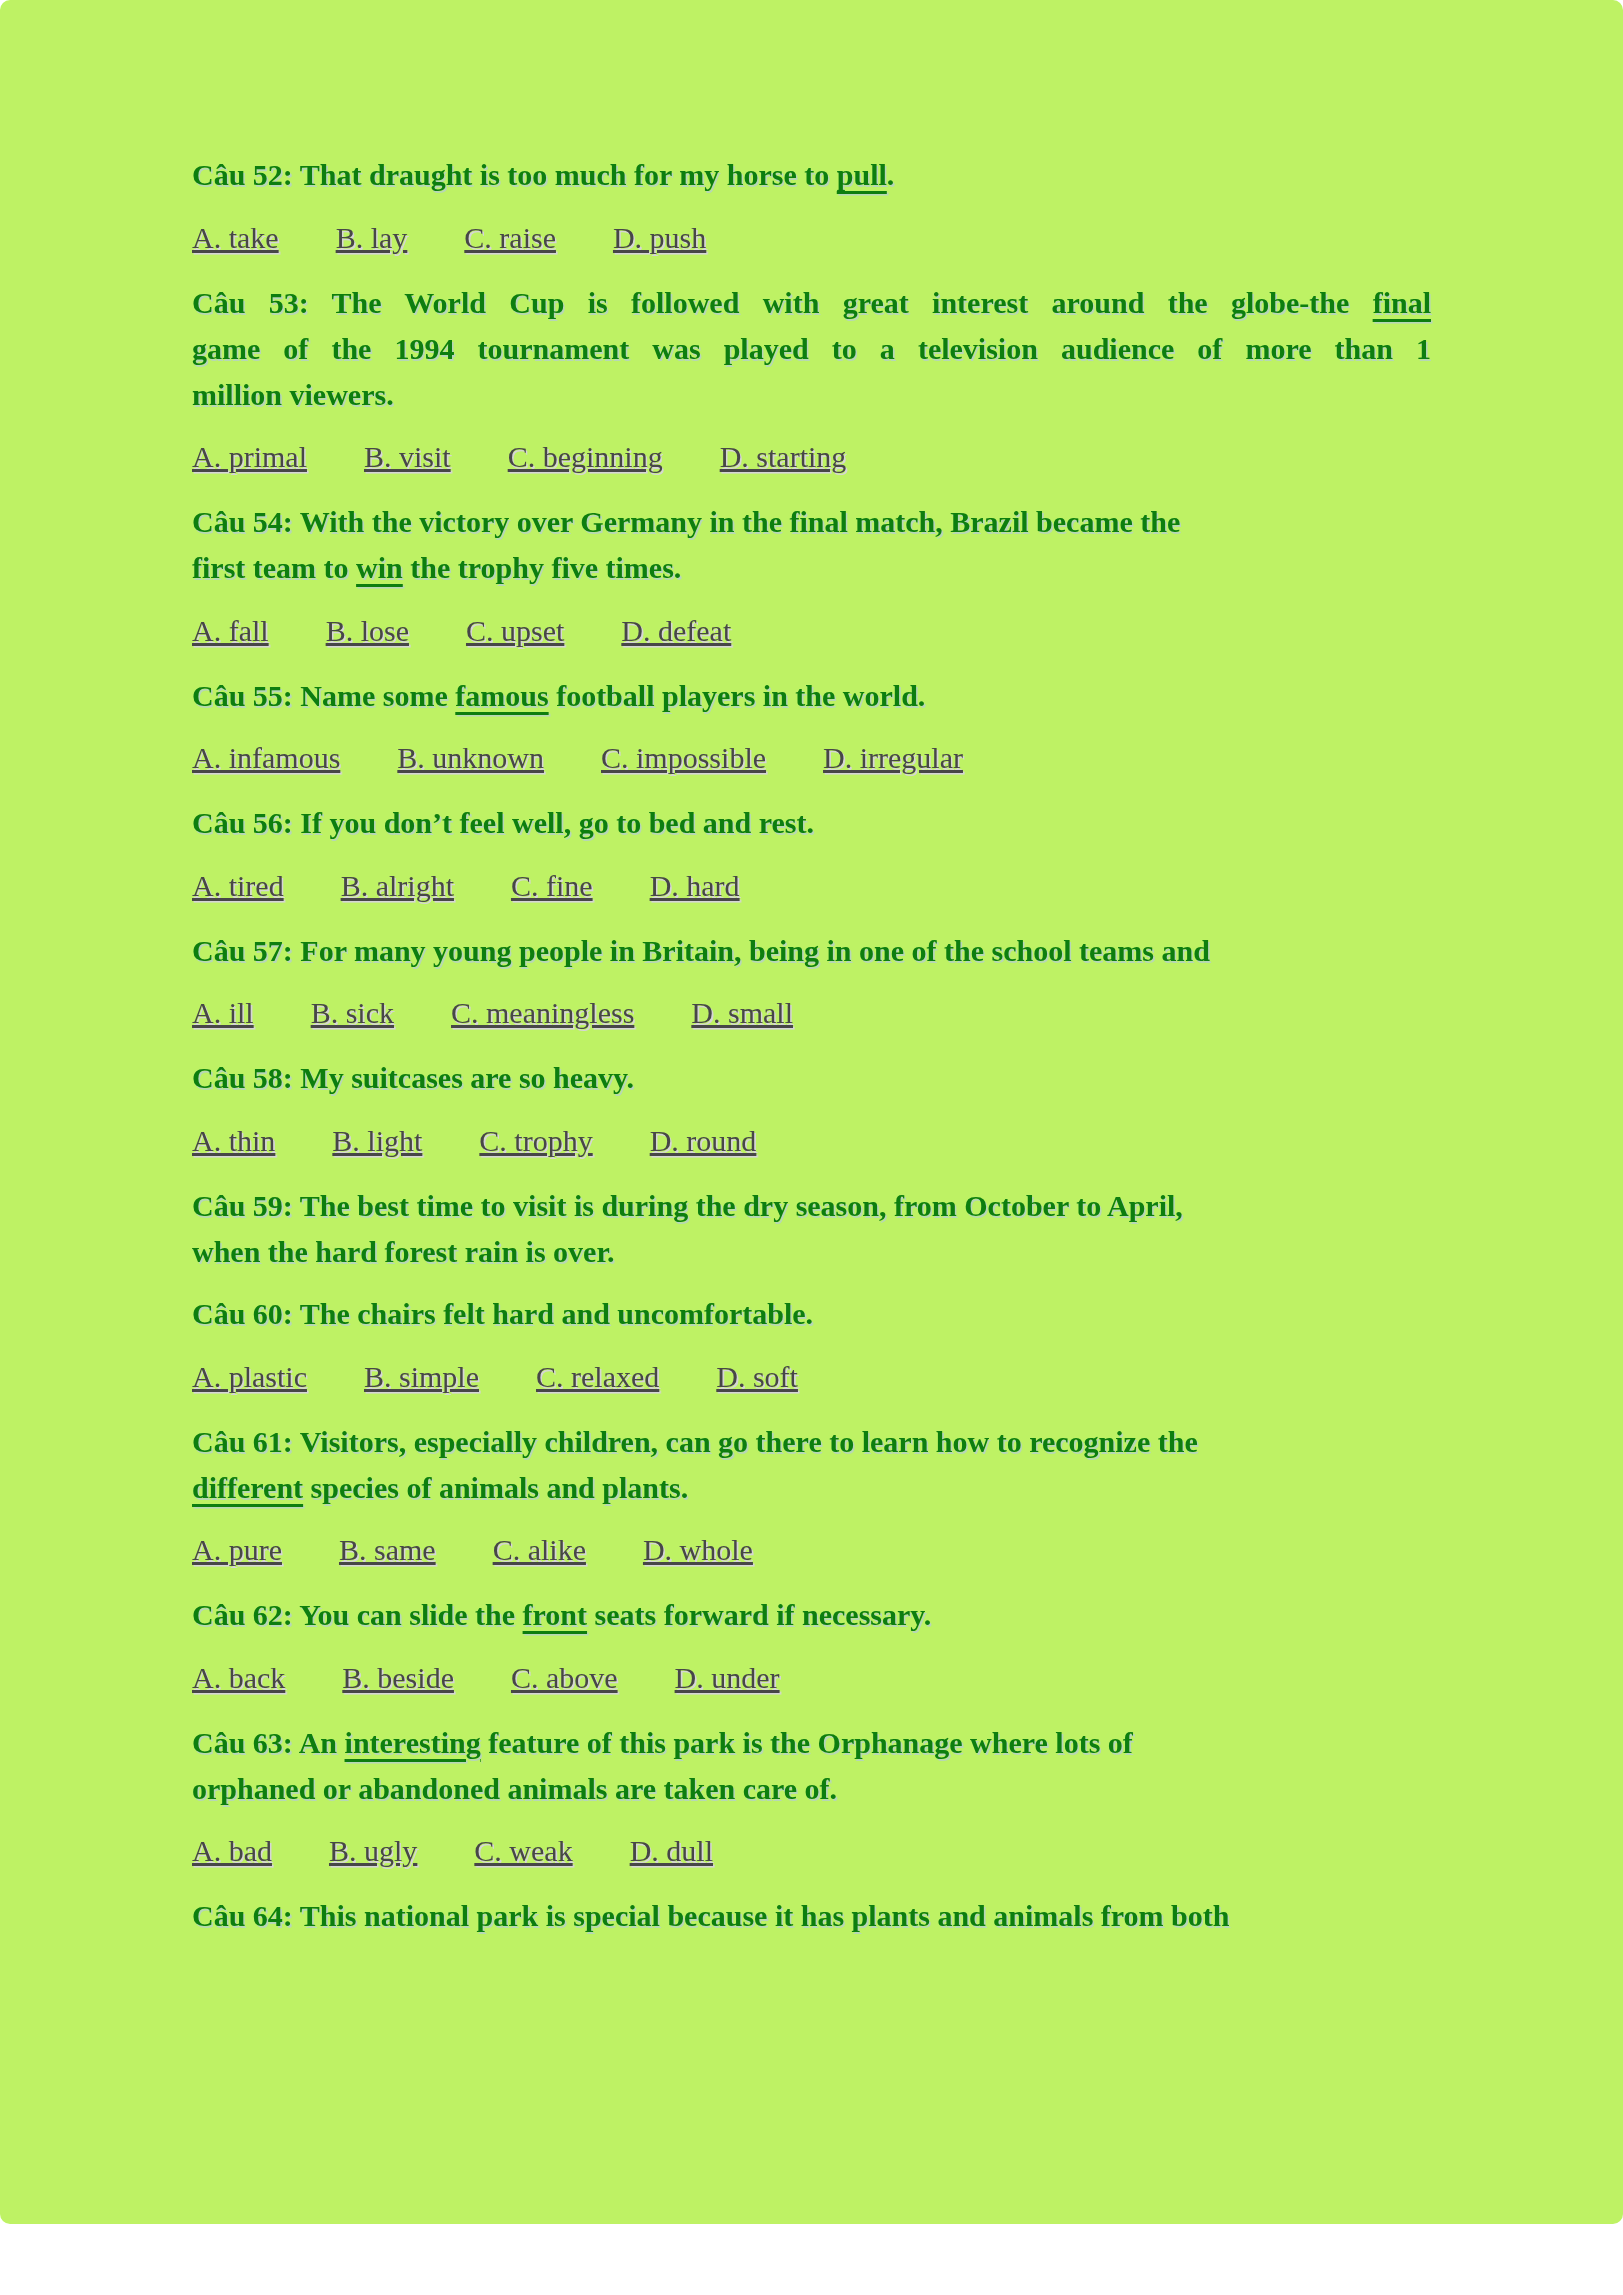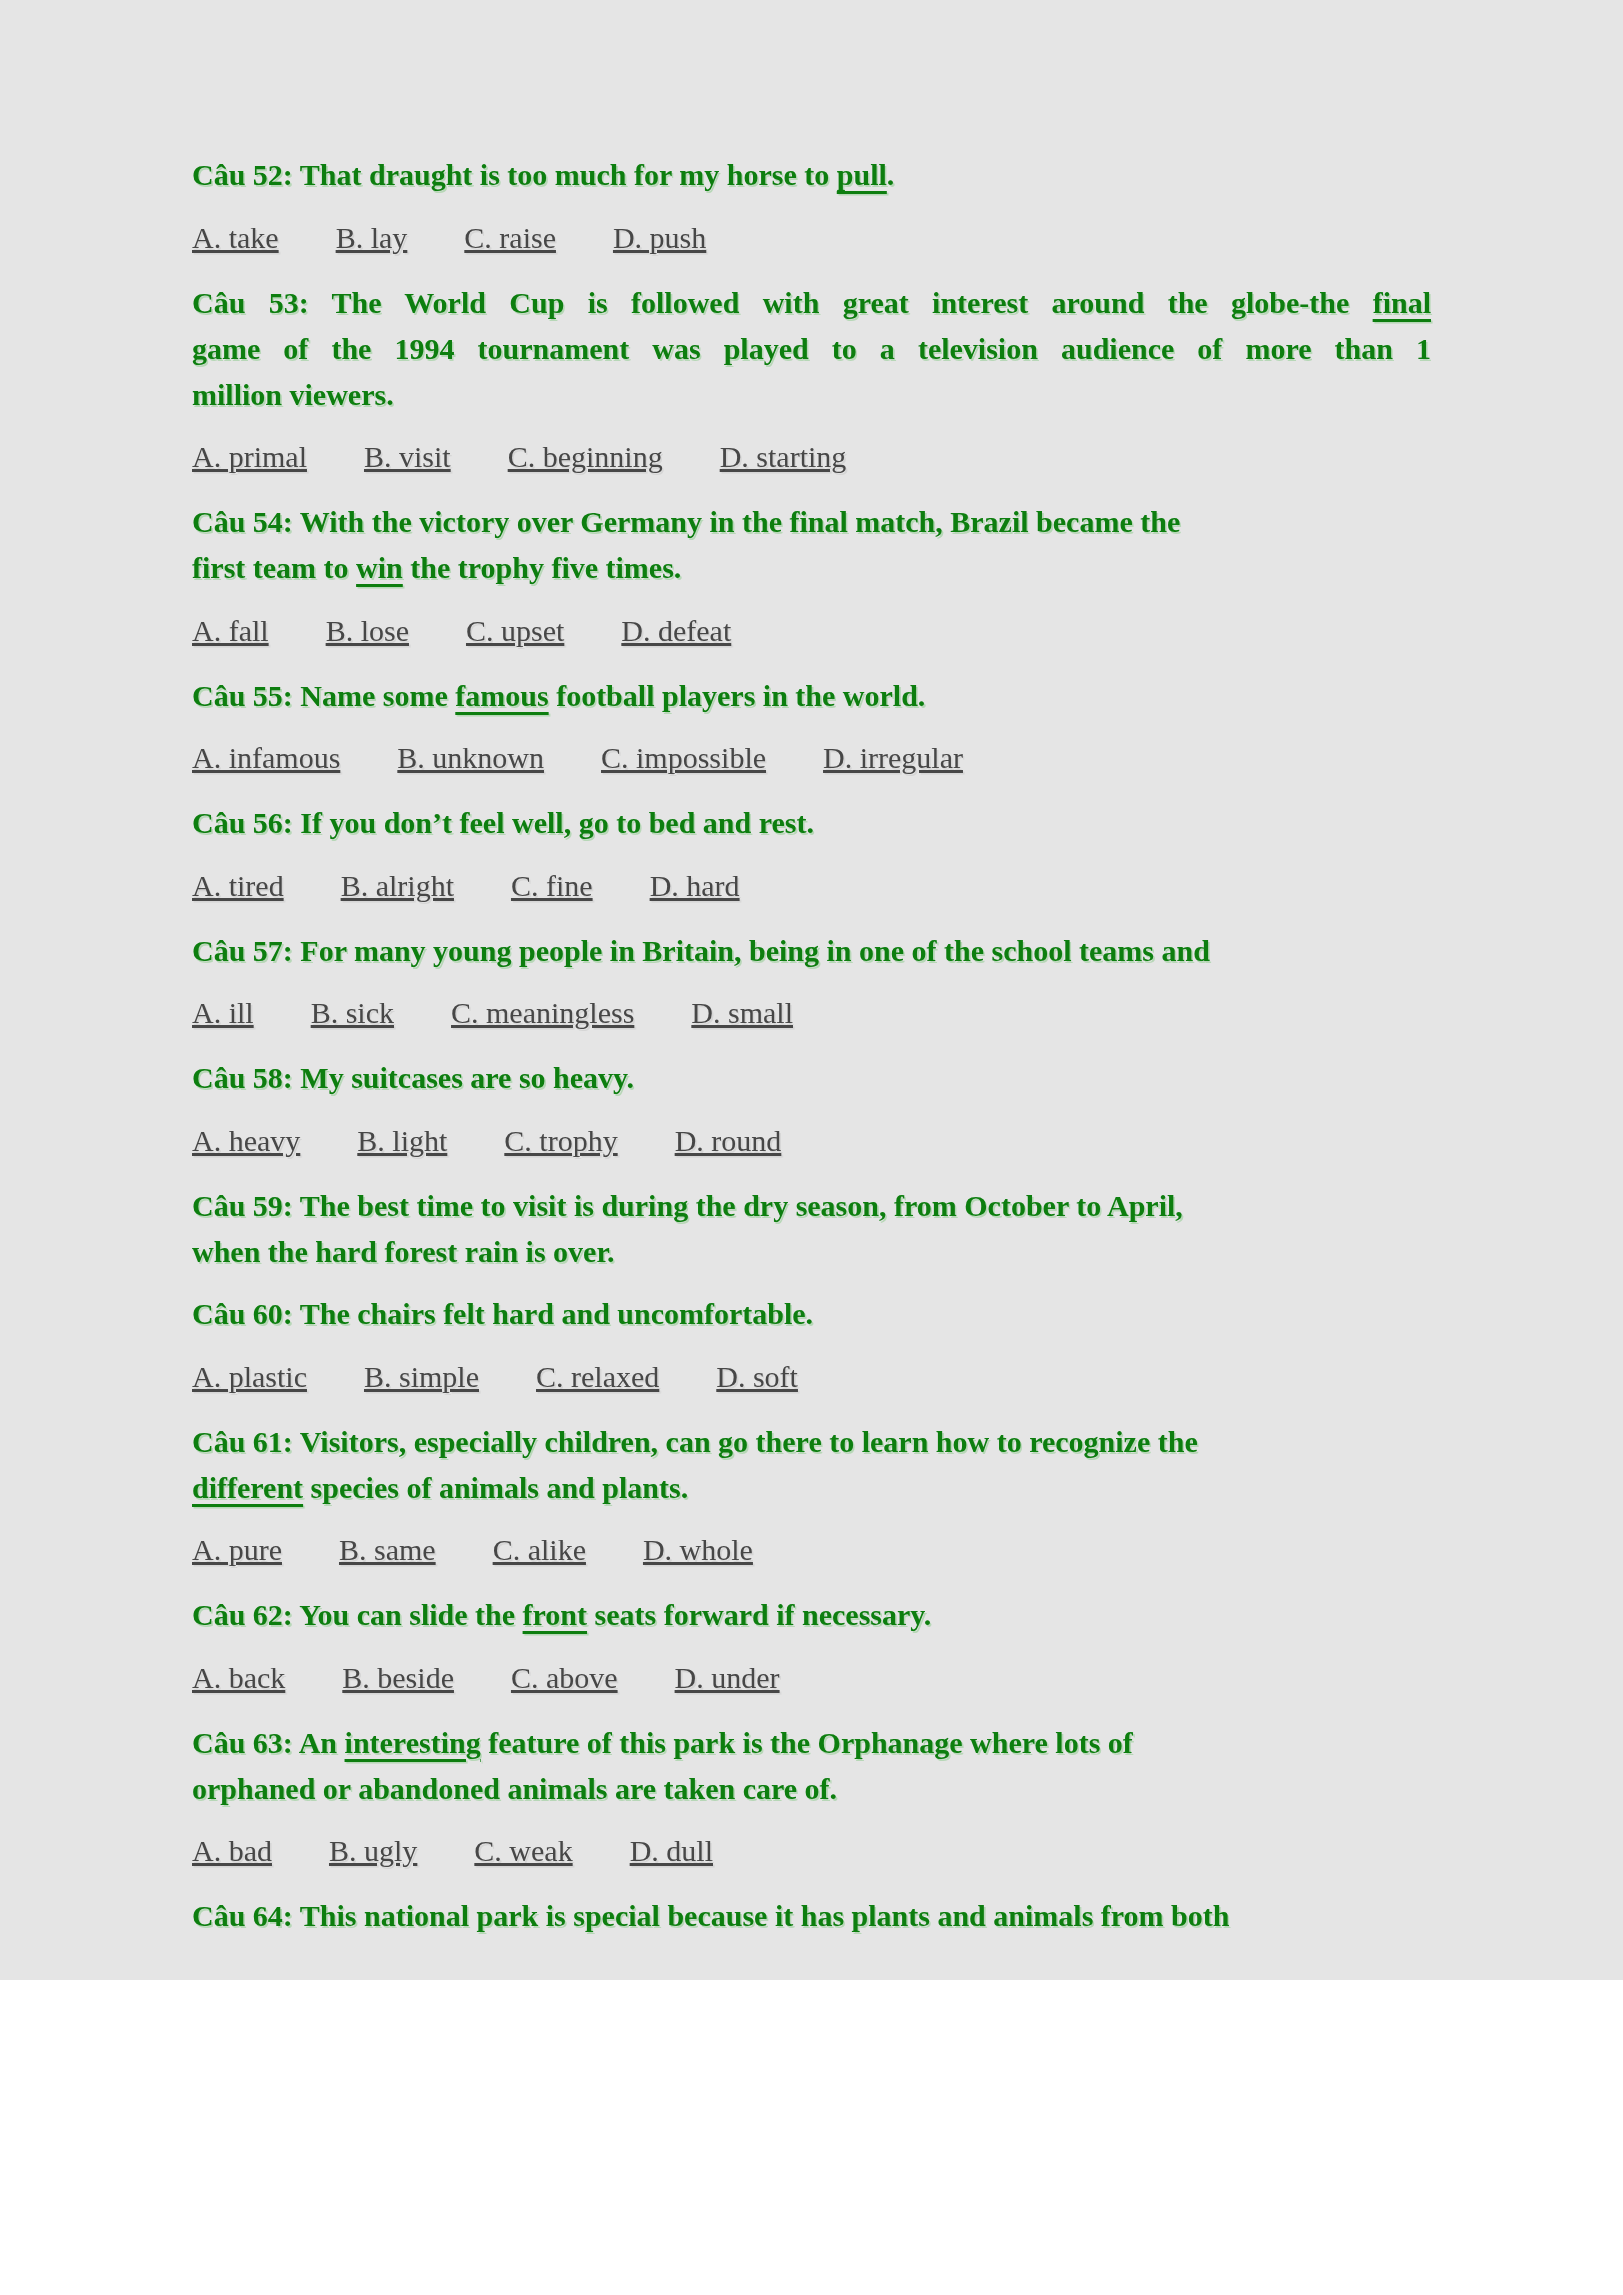--- a/index.html
+++ b/index.html
@@ -9,23 +9,24 @@
   }
   body {
     width: 1623px;
     height: 2295px;
     font-family: "Liberation Serif", "DejaVu Serif", serif;
     overflow: hidden;
   }
   .page {
     box-sizing: border-box;
     width: 1623px;
-    height: 1980px;
+    height: 2224px;
     padding: 152px 192px 0 192px;
-    background: #e5e5e5;
+    background: #bef264;
+    border-radius: 10px;
   }
   .q-head {
     color: #0d7e0f;
     font-weight: bold;
     font-size: 30px;
     line-height: 46px;
     margin: 0 0 16.5px 0;
     text-shadow: 1.6px 1.6px 0 #b7d7b7;
   }
   .q-line { text-align: left; }
@@ -96,21 +97,21 @@
     <div class="q-head">
           <div class="q-line"><span>Câu 57: For many young people in Britain, being in one of the school teams and</span></div>
         </div>
     <p class="q-options"><span class="opt">A. ill</span><span class="opt">B. sick</span><span class="opt">C. meaningless</span><span class="opt">D. small</span></p>
   </section>
 
   <section class="question">
     <div class="q-head">
           <div class="q-line"><span>Câu 58: My suitcases are so heavy.</span></div>
         </div>
-    <p class="q-options"><span class="opt">A. heavy</span><span class="opt">B. light</span><span class="opt">C. trophy</span><span class="opt">D. round</span></p>
+    <p class="q-options"><span class="opt">A. thin</span><span class="opt">B. light</span><span class="opt">C. trophy</span><span class="opt">D. round</span></p>
   </section>
 
   <section class="question">
     <div class="q-head">
           <div class="q-line"><span>Câu 59: The best time to visit is during the dry season, from October to April,</span></div>
           <div class="q-line"><span>when the hard forest rain is over.</span></div>
         </div>
   </section>
 
   <section class="question">

